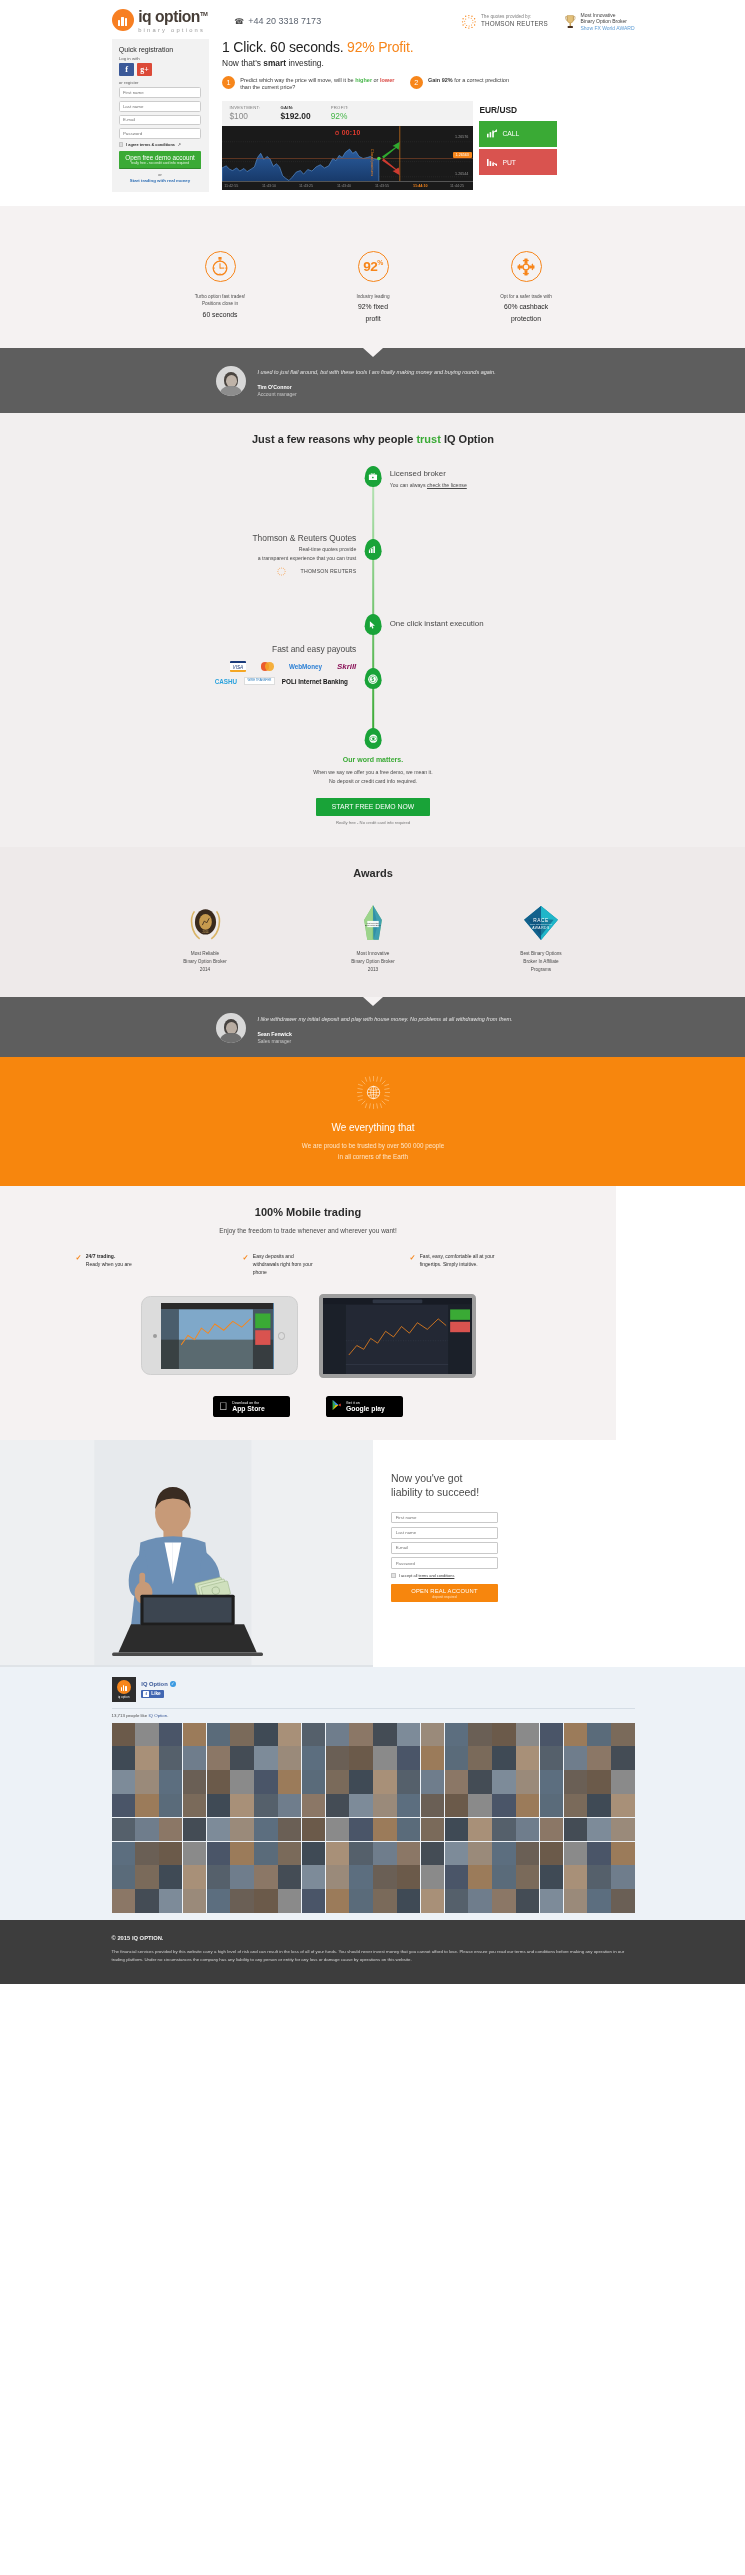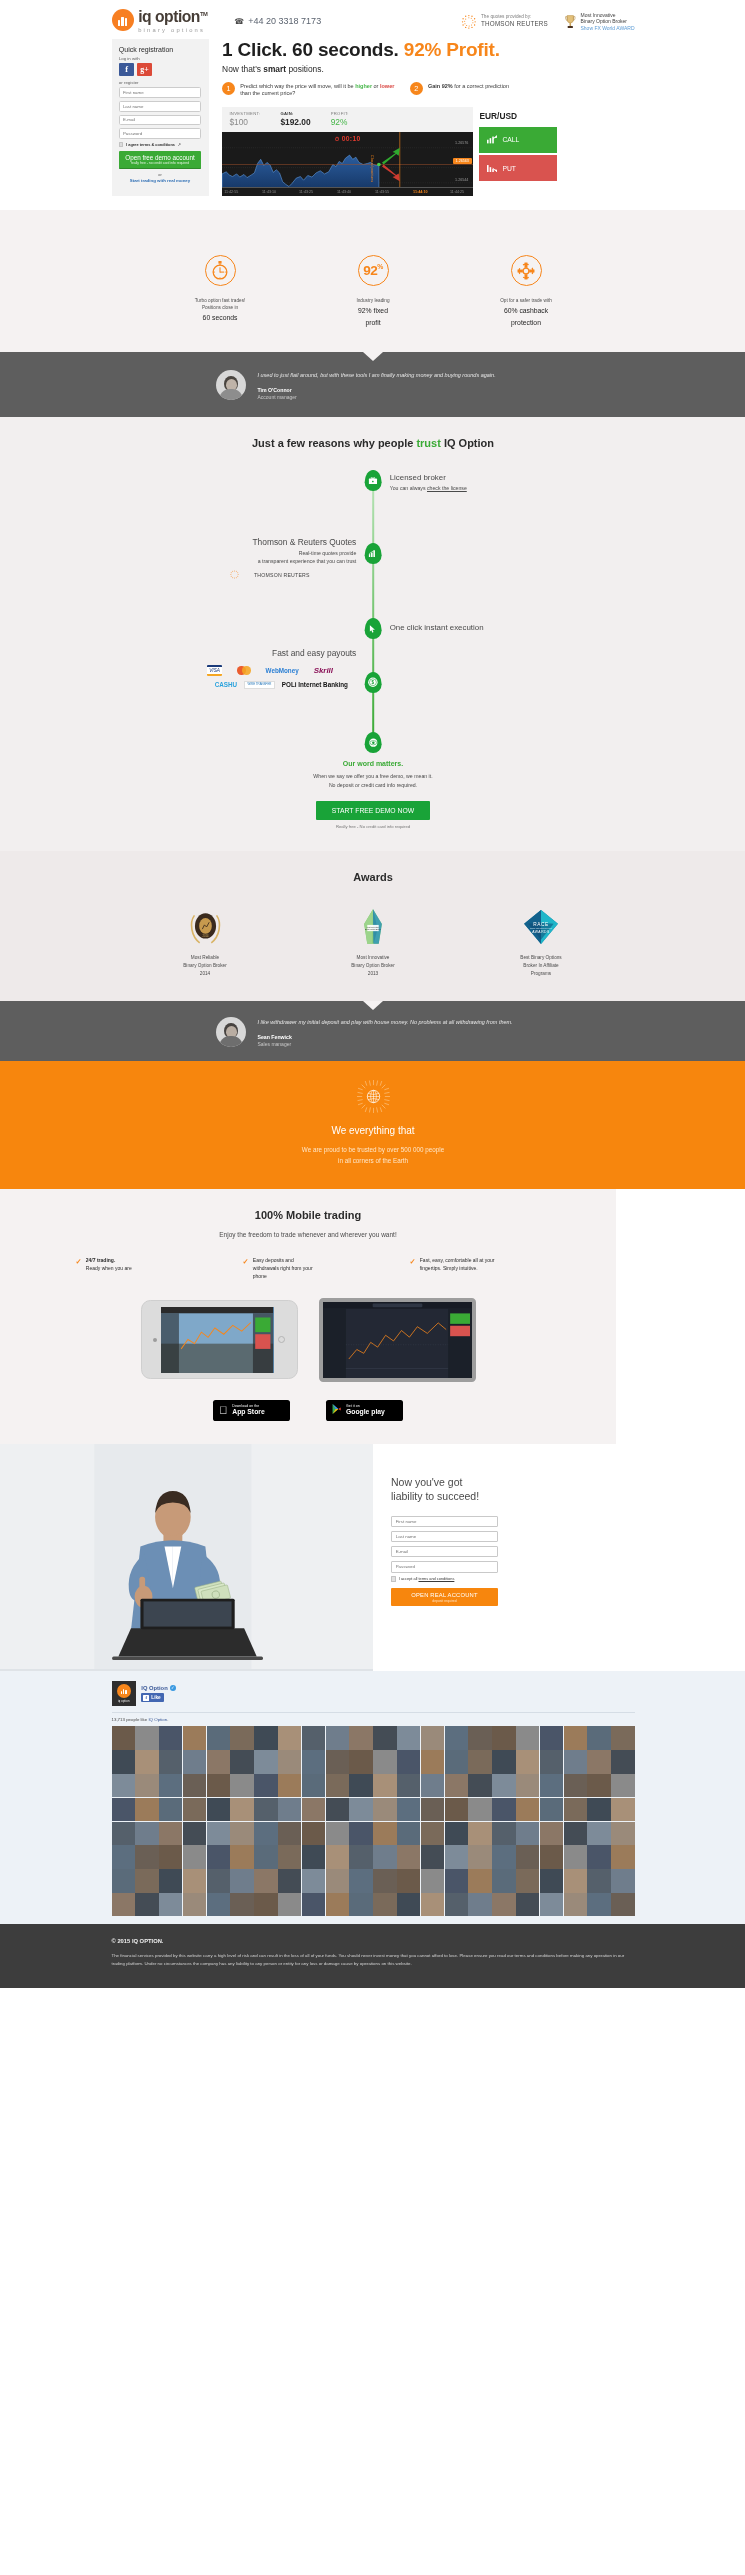--- a/index.html
+++ b/index.html
@@ -60,21 +60,21 @@
   .ext-icon { font-size:4.2px; color:#333; }
   .demo-btn { display:block; width:100%; background:#3aaa35; border-bottom:1px solid #2e8a2a; border-radius:1px;
               text-align:center; padding:3.1px 1px 2.6px; cursor:pointer; }
   .demo-btn-main { color:#fff; font-size:6.3px; }
   .demo-btn-sub { color:#e2f3e1; font-size:3.4px; margin-top:0.5px; }
   .reg-or2 { text-align:center; font-size:3.9px; color:#555; margin-top:3.7px; }
   .reg-real { display:block; text-align:center; font-size:4.4px; color:#2f6fb5; font-weight:bold;
               text-decoration:none; margin-top:1px; cursor:pointer; }
 
   .hero-right { flex:1; padding-left:13.6px; }
-  .hero-h1 { font-size:19px; font-weight:bold; color:#1f1f1f; letter-spacing:-0.2px; }
+  .hero-h1 { font-size:14px; font-weight:normal; color:#1f1f1f; letter-spacing:-0.2px; }
   .hero-h1 .orange { color:#f7861b; }
   .hero-h2 { font-size:8.4px; color:#2a2a2a; margin-top:3.1px; }
   .hero-h2 b { font-weight:bold; }
 
   .steps { display:flex; margin-top:8.4px; gap:14.7px; }
   .step { display:flex; align-items:flex-start; width:173px; }
   .step-n { width:13px; height:13px; border-radius:50%; background:#f7861b; color:#fff;
             font-size:7.3px; display:flex; align-items:center; justify-content:center; flex-shrink:0; margin-right:5.2px; }
   .step-t { font-size:5.5px; color:#3a3a3a; line-height:1.42; padding-top:0.5px; }
   .step-t .hi { color:#46b649; font-weight:bold; }
@@ -155,21 +155,21 @@
   .tl-node { position:absolute; left:50%; transform:translateX(-50%); width:16.7px; height:21px;
              background:#19a338; border-radius:50% 50% 50% 50%/58% 58% 42% 42%;
              display:flex; align-items:center; justify-content:center; z-index:2; }
   .tl-right { position:absolute; left:calc(50% + 16.7px); }
   .tl-left { position:absolute; right:calc(50% + 16.7px); text-align:right; }
   .tl-h { font-size:7.9px; color:#4a4a4a; }
   .tl-p { font-size:5.2px; color:#4a4a4a; margin-top:2.1px; line-height:1.6; }
   .tl-p u { text-decoration:underline; }
   .tl-h2 { font-size:8.4px; color:#4a4a4a; }
 
-  .pay-logos { display:flex; justify-content:center; align-items:center; gap:15px; margin-top:6.8px; }
+  .pay-logos { display:flex; justify-content:flex-end; align-items:center; gap:15px; margin-top:6.8px; }
   .pay-logos2 { display:flex; justify-content:flex-end; align-items:center; gap:7.3px; margin-top:4.7px; padding-right:8.4px; }
   .pl { font-weight:bold; font-size:6.8px; }
   .pl-visa { background:#fff; border-radius:1px; padding:1.6px 2.6px 0.5px; border-top:2.1px solid #1a3a7a; border-bottom:2.1px solid #f5a623;
              font-size:4.7px; font-style:italic; color:#1a3a7a; }
   .pl-mc { display:flex; } .pl-mc i { width:8.4px; height:8.4px; border-radius:50%; display:block; }
   .pl-mc i.r { background:#eb5c2e; } .pl-mc i.y { background:#f5a623; margin-left:-3.7px; opacity:.88; }
   .pl-wm { color:#2b7fd4; font-size:6.3px; }
   .pl-skrill { color:#8a1157; font-size:7.9px; font-style:italic; }
   .pl-cashu { color:#2aa2dd; font-size:6.3px; }
   .pl-wire { background:#fff; border:0.5px solid #ddd; font-size:2.9px; color:#1b6fb5; padding:1.6px 2.1px; line-height:1.15; text-align:center; }
@@ -369,21 +369,21 @@
       </div>
       <div class="reg-or2">or</div>
       <a class="reg-real">Start trading with real money</a>
     </div>
 
     <div class="hero-right">
       <div class="hero-h1">
         <span>1 Click. 60 seconds. </span><span class="orange">92% Profit.</span>
       </div>
       <div class="hero-h2">
-        <span>Now that's </span><b>smart</b><span> positions.</span>
+        <span>Now that's </span><b>smart</b><span> investing.</span>
       </div>
 
       <div class="steps">
         <div class="step">
           <div class="step-n">1</div>
           <div class="step-t">
             <span>Predict which way the price will move, will it be </span><span class="hi">higher</span><span> or </span><span class="lo">lower</span><span> than the current price?</span>
           </div>
         </div>
         <div class="step">

